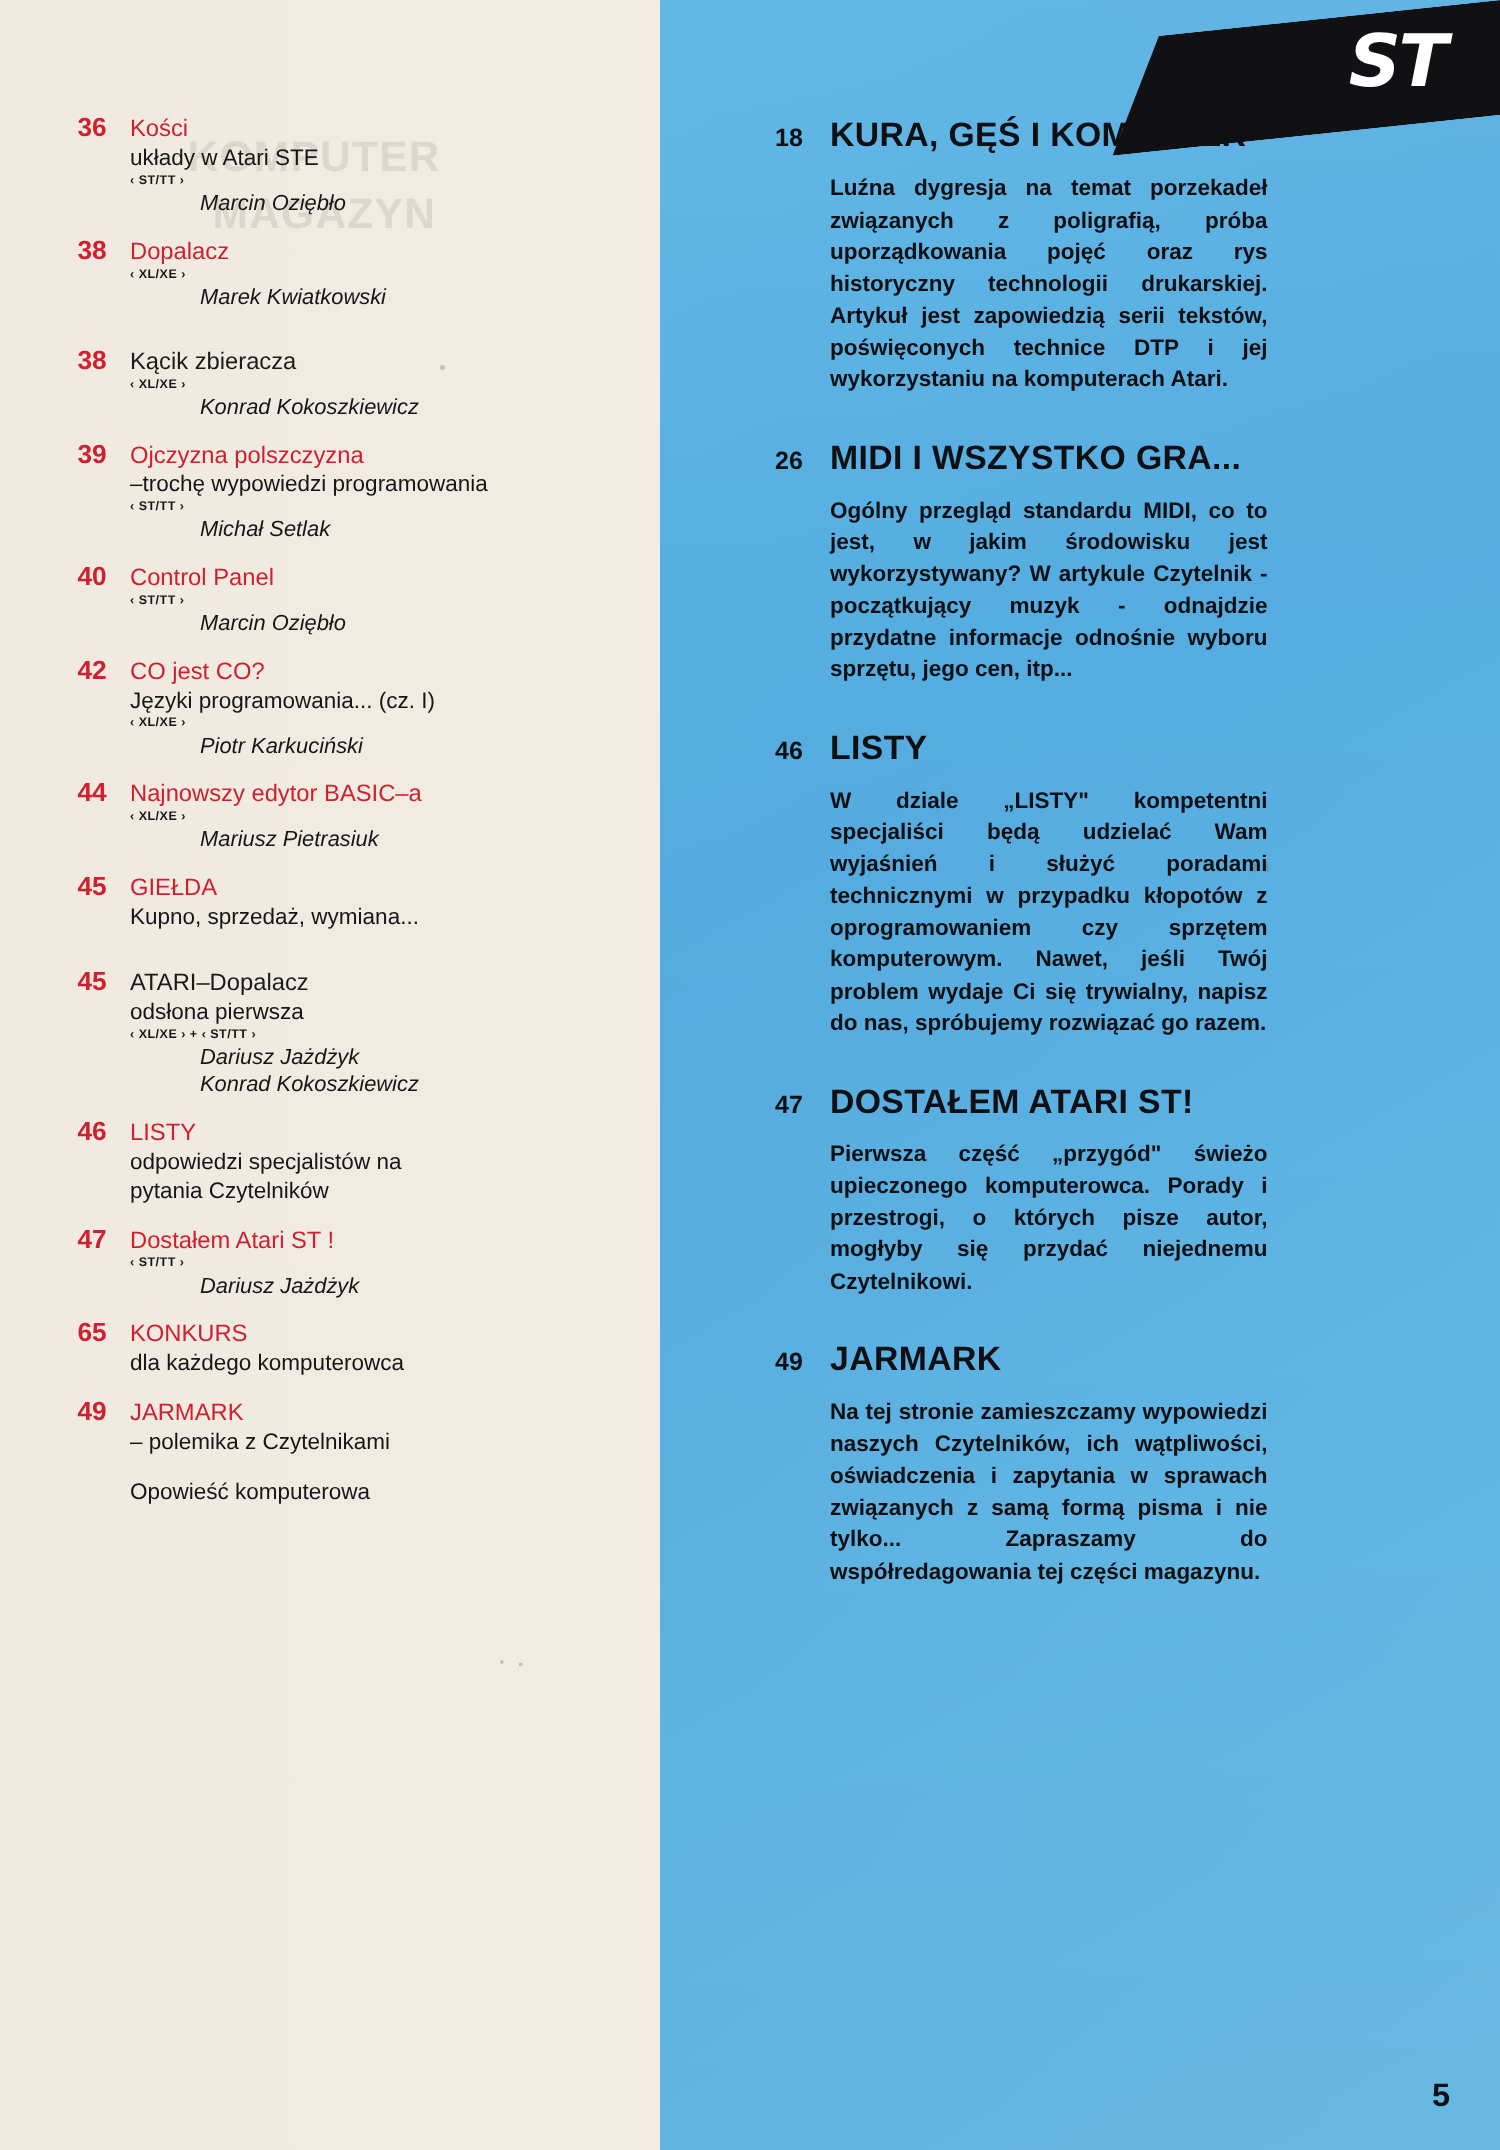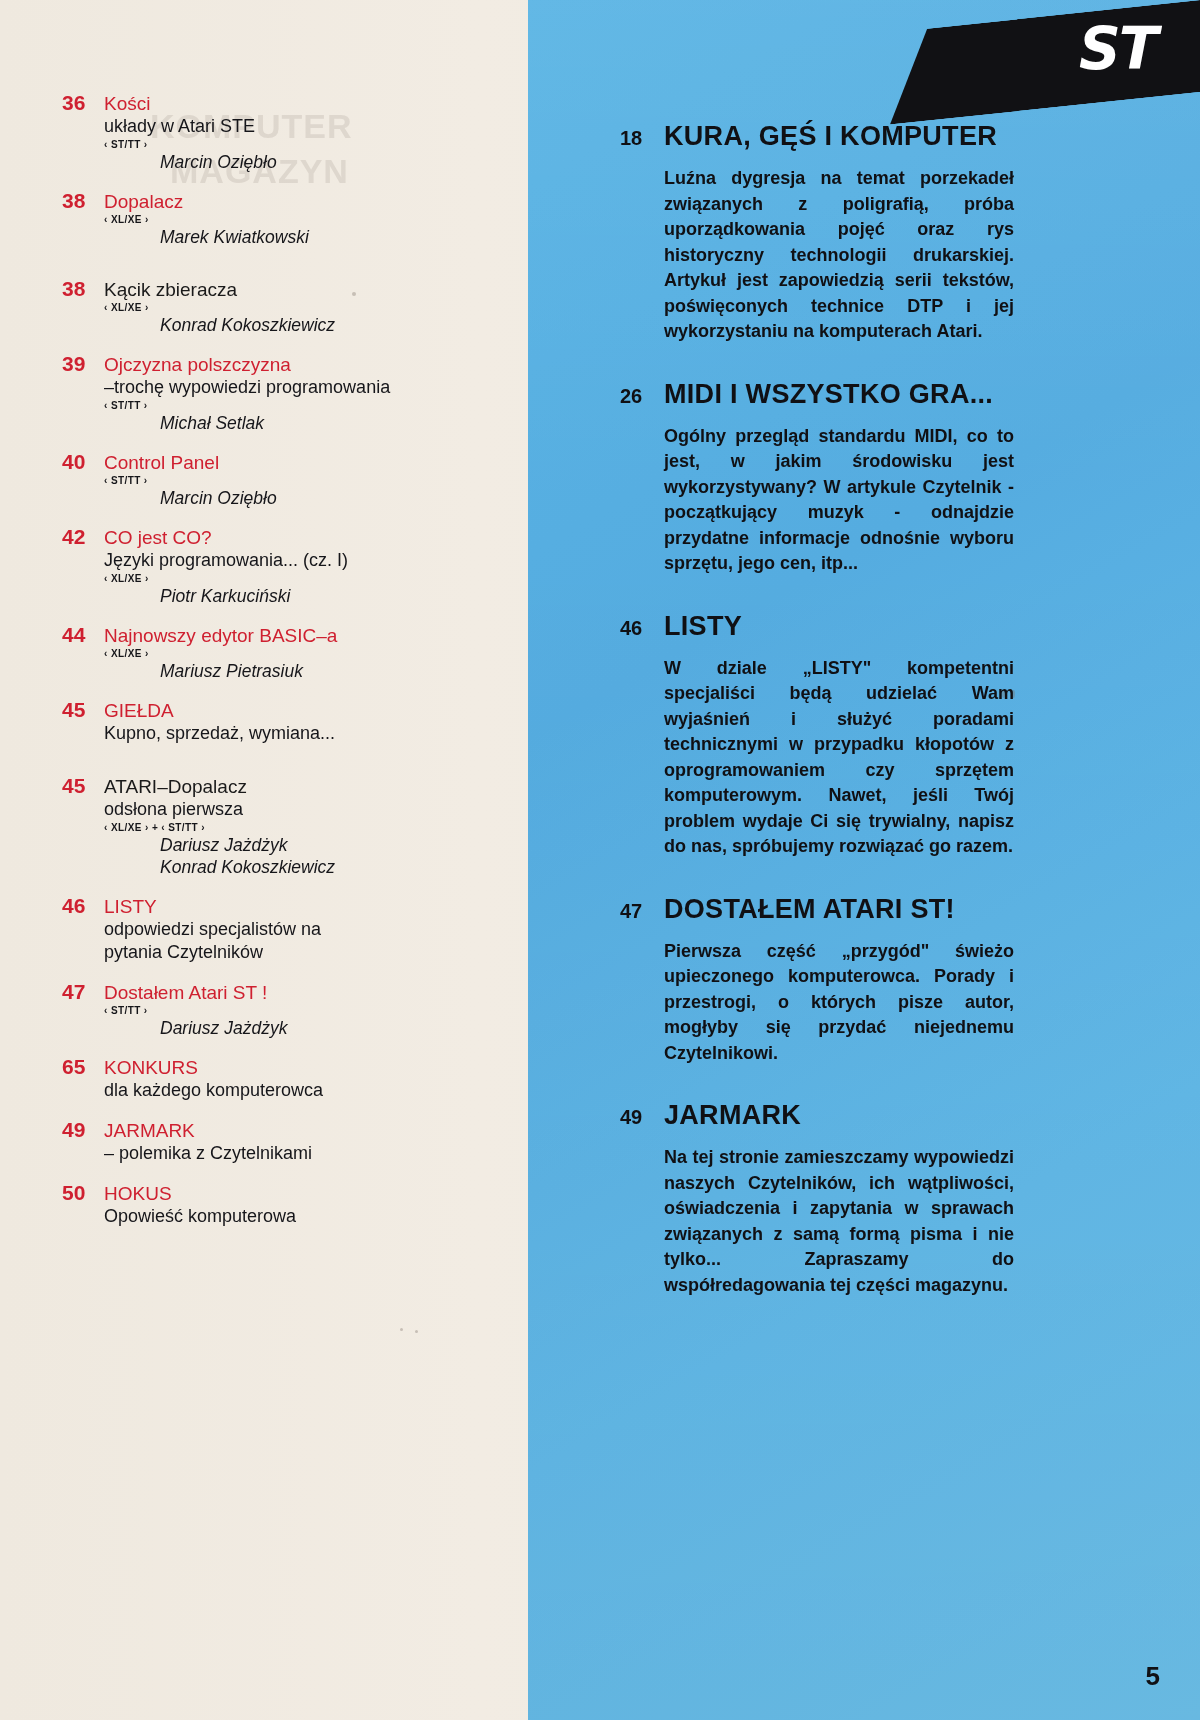--- a/index.html
+++ b/index.html
@@ -133,21 +133,21 @@
     font-style: italic;
     color: #16161a;
     margin-left: 56px;
     line-height: 22px;
   }
 
   
   #articles {
     position: absolute;
     left: 620px;
-    top: 121px;
+    top: 93px;
     width: 400px;
   }
   .art {
     margin-bottom: 34px;
   }
   .art-head {
     display: flex;
     align-items: baseline;
     margin-bottom: 14px;
   }
@@ -338,24 +338,20 @@
       <div class="toc-entry">
         <div class="toc-head">
           <span class="toc-num">49</span>
           <span class="toc-title">JARMARK</span>
         </div>
         <div class="toc-body">
           <div class="toc-sub">– polemika z Czytelnikami</div>
         </div>
       </div>
       <div class="toc-entry">
-        <div class="toc-head">
-          <span class="toc-num">50</span>
-          <span class="toc-title">HOKUS</span>
-        </div>
         <div class="toc-body">
           <div class="toc-sub">Opowieść komputerowa</div>
         </div>
       </div>
     </div>
 
   <div id="articles">
       <div class="art">
         <div class="art-head">
           <span class="art-num">18</span>

